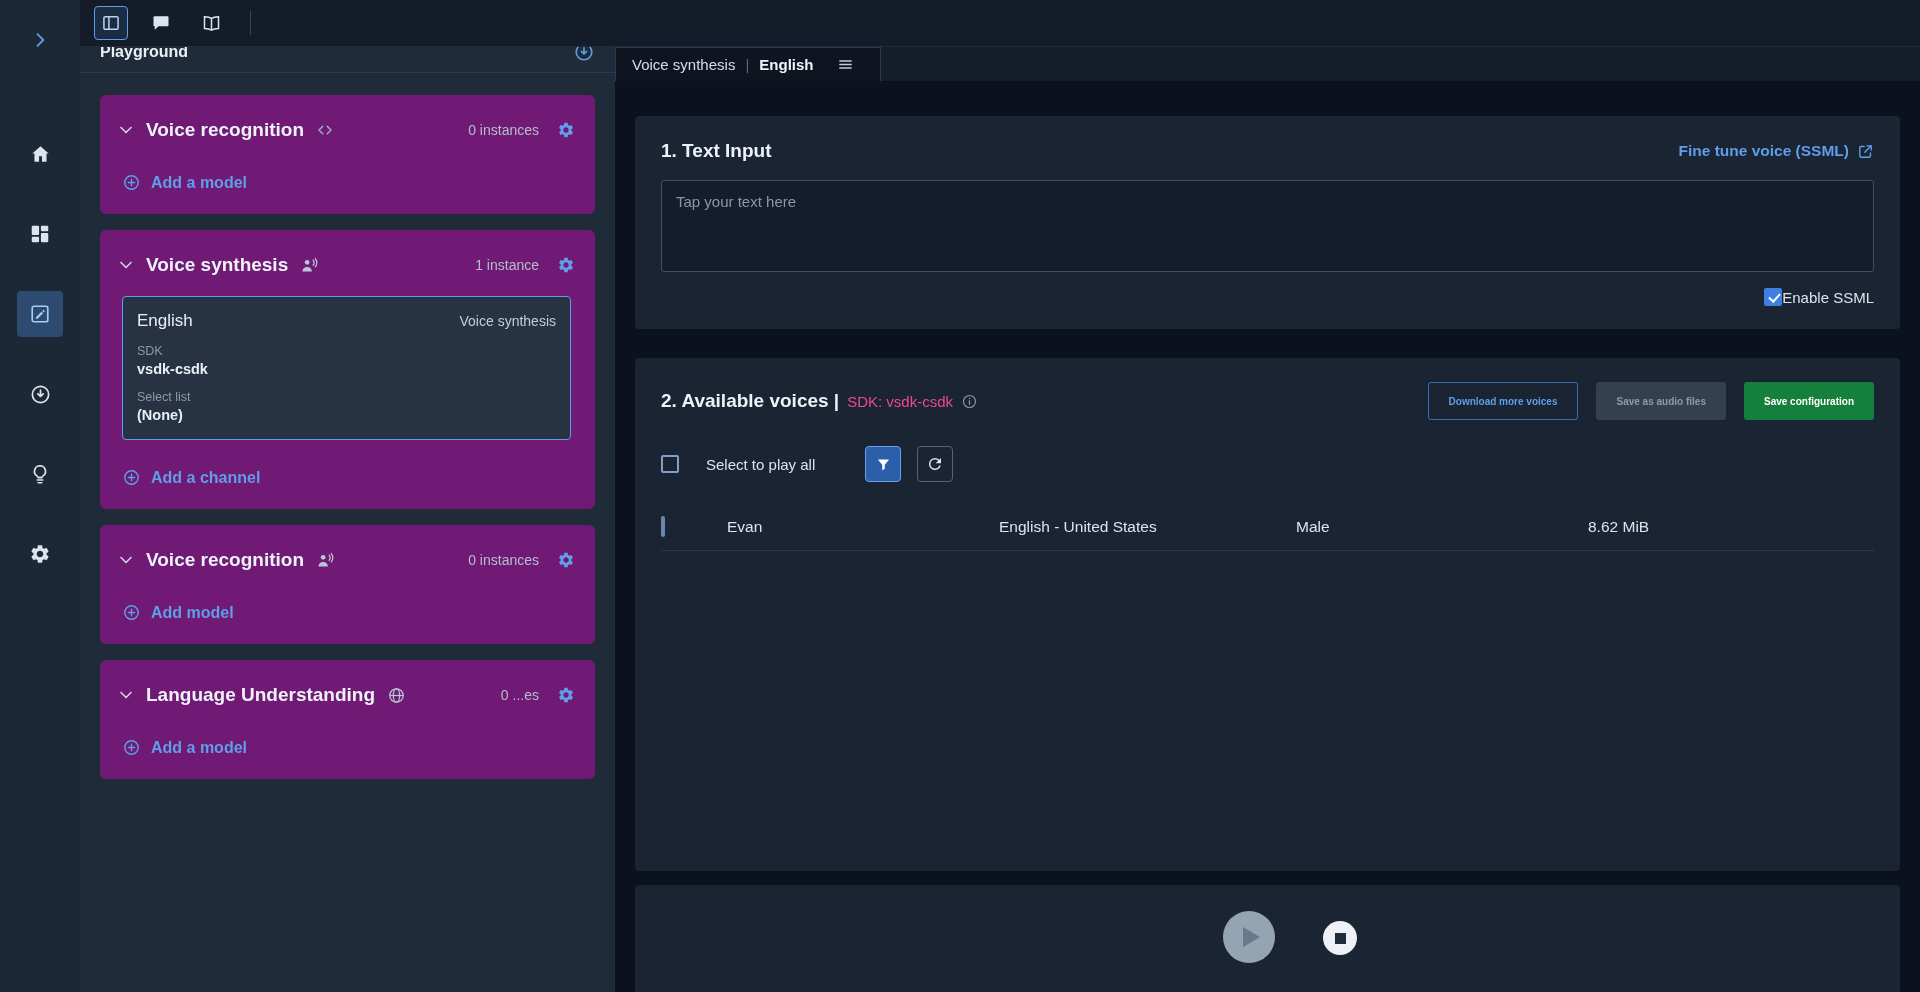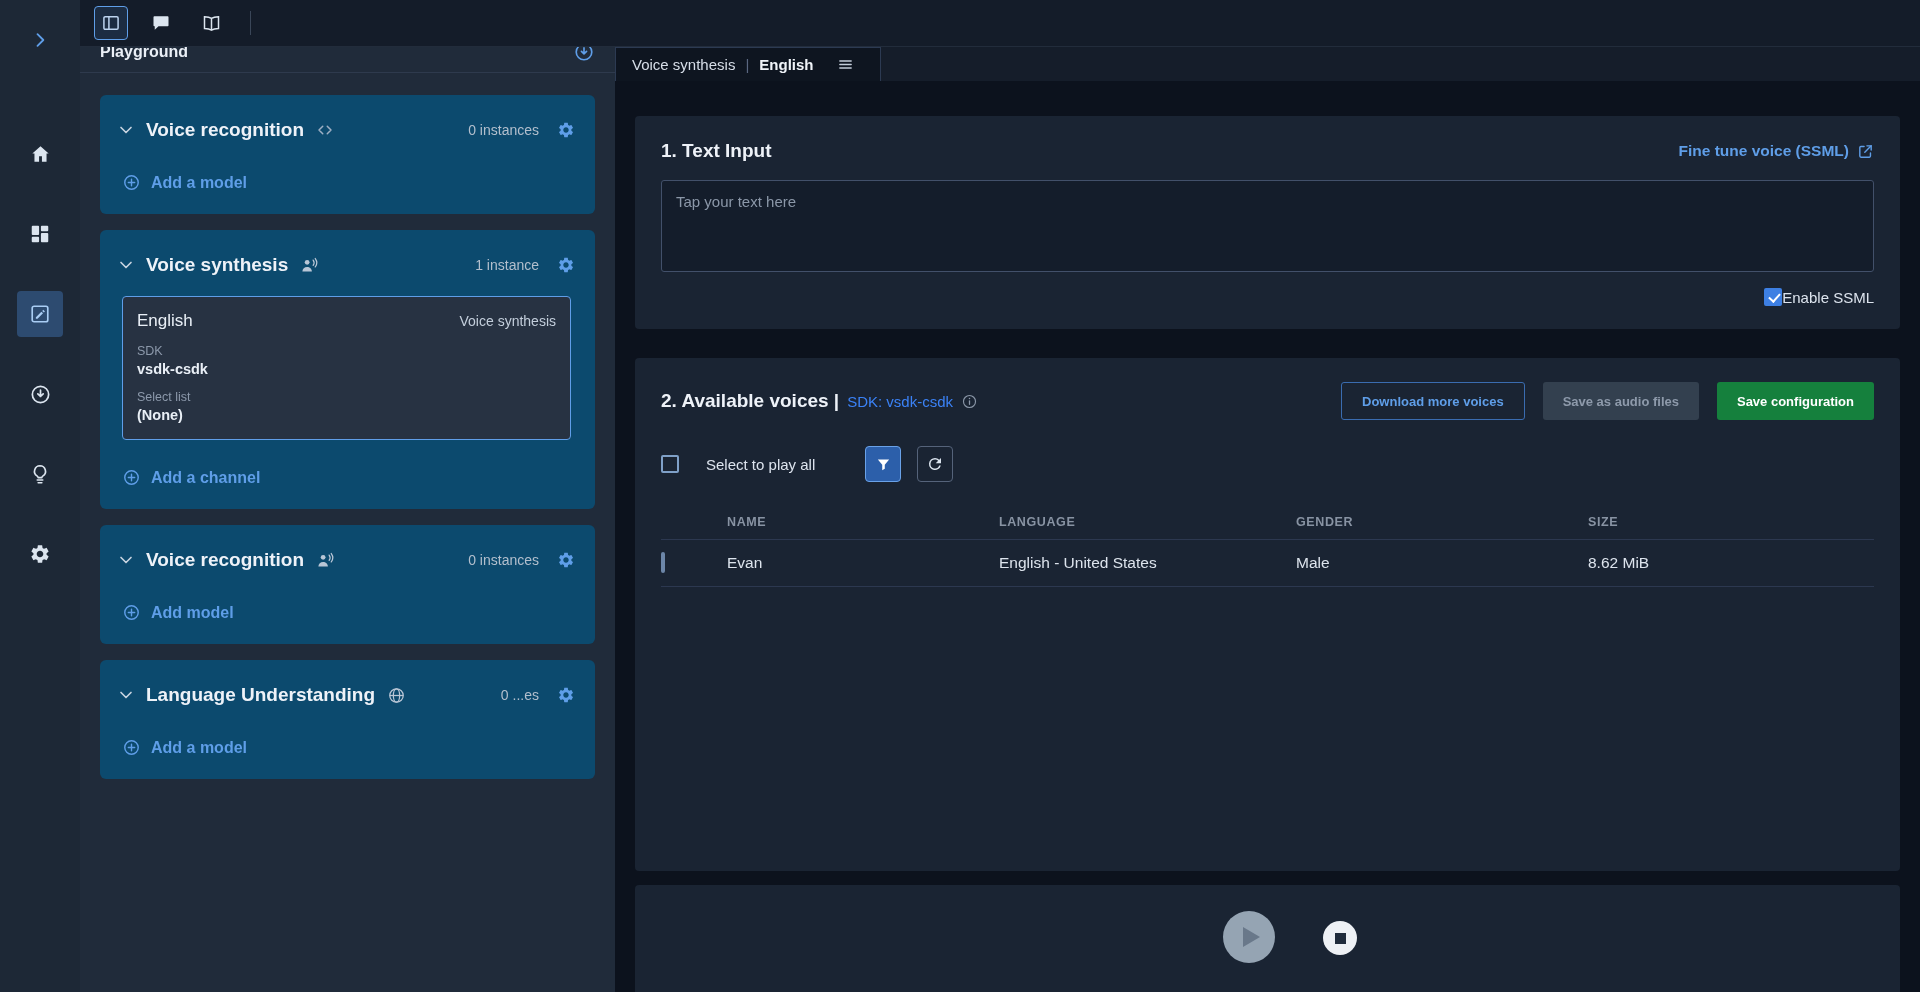--- a/index.html
+++ b/index.html
@@ -42,21 +42,21 @@
     position:absolute; left:80px; top:31px; width:535px; bottom:0;
     background:#202b3a; z-index:3;
   }
   .pg-header {
     height:42px; display:flex; align-items:center; justify-content:space-between;
     padding:0 20px; border-bottom:1px solid #2e3a4d;
   }
   .pg-title { font-size:16px; font-weight:700; color:#eaeff6; }
   .cards { padding:0 20px; }
   .card {
-    background:#0c4a6e; border-radius:6px; margin-top:16px; padding:20px 20px 22px 16px;
+    background:#701a75; border-radius:6px; margin-top:16px; padding:20px 20px 22px 16px;
   }
   .card:first-child { margin-top:22px; }
   .card-head { display:flex; align-items:center; gap:8px; height:30px; }
   .card-title { font-size:19px; font-weight:700; color:#eef2f8; margin-left:2px; }
   .title-ic { margin-left:4px; display:flex; }
   .spacer { flex:1; }
   .count { font-size:14px; color:#b3bfcd; margin-right:10px; white-space:nowrap; }
   .icon-btn { cursor:pointer; display:flex; align-items:center; }
   .add-row {
     margin-top:28px; display:flex; align-items:center; gap:10px; cursor:pointer;
@@ -106,24 +106,24 @@
   .cb { width:18px; height:18px; border:2px solid #7fa0c8; border-radius:2px;
     background:transparent; cursor:pointer; flex:none; position:relative; }
   .cb.checked { background:#3d7fe3; border-color:#3d7fe3; }
   .cb.checked::after {
     content:""; position:absolute; left:4.5px; top:0.5px; width:5px; height:9px;
     border:solid #fff; border-width:0 2.5px 2.5px 0; transform:rotate(42deg);
   }
 
   .sec2 { margin-top:29px; height:513px; }
   .sec2-head { display:flex; align-items:center; }
-  .sdk-note { font-size:15px; color:#3b82f6; font-weight:400; margin-left:8px; }
+  .sdk-note { font-size:15px; color:#ec4899; font-weight:400; margin-left:8px; }
   .info-ic { margin-left:8px; display:flex; }
   .head-btns { margin-left:auto; display:flex; gap:18px; }
-  button { font-family:inherit; font-size:13px; font-weight:600; cursor:pointer;
+  button { font-family:inherit; font-size:10px; font-weight:600; cursor:pointer;
     border-radius:3px; height:38px; padding:0 20px; border:none; }
   .btn-outline { background:transparent; border:1px solid #3a6cb0; color:#5f9ee8; }
   .btn-disabled { background:#33404f; color:#8e9aab; }
   .btn-primary { background:#15803d; color:#fff; }
 
   .controls { margin-top:26px; display:flex; align-items:center; }
   .select-all-label { margin-left:27px; font-size:15px; color:#dde4ee; }
   .sq-btn { width:36px; height:36px; border-radius:4px; display:flex;
     align-items:center; justify-content:center; cursor:pointer; }
   .filter-btn { background:#2c5faa; border:1px solid #6aa2e8; margin-left:50px; }
@@ -475,27 +475,20 @@
               </svg>
           </span>
           <span class="sq-btn refresh-btn">
             <svg class="ic" width="18" height="18" viewBox="0 0 24 24">
                 <path d="M17.65 6.35A7.96 7.96 0 0 0 12 4a8 8 0 1 0 7.73 10h-2.08A6 6 0 1 1 12 6c1.66 0 3.14.69 4.22 1.78L13 11h7V4l-2.35 2.35z" fill="#dce5ef"></path>
               </svg>
           </span>
         </div>
 
         <div class="tbl">
-          <div class="tbl-row tbl-head">
-            <div></div>
-            <div>NAME</div>
-            <div>LANGUAGE</div>
-            <div>GENDER</div>
-            <div>SIZE</div>
-          </div>
           <div class="tbl-row tbl-body-row">
             <div><span class="cb" style="width:17px;height:17px;border-color:#6c86a8"></span></div>
             <div>Evan</div>
             <div>English - United States</div>
             <div>Male</div>
             <div>8.62 MiB</div>
           </div>
         </div>
       </section>
 

